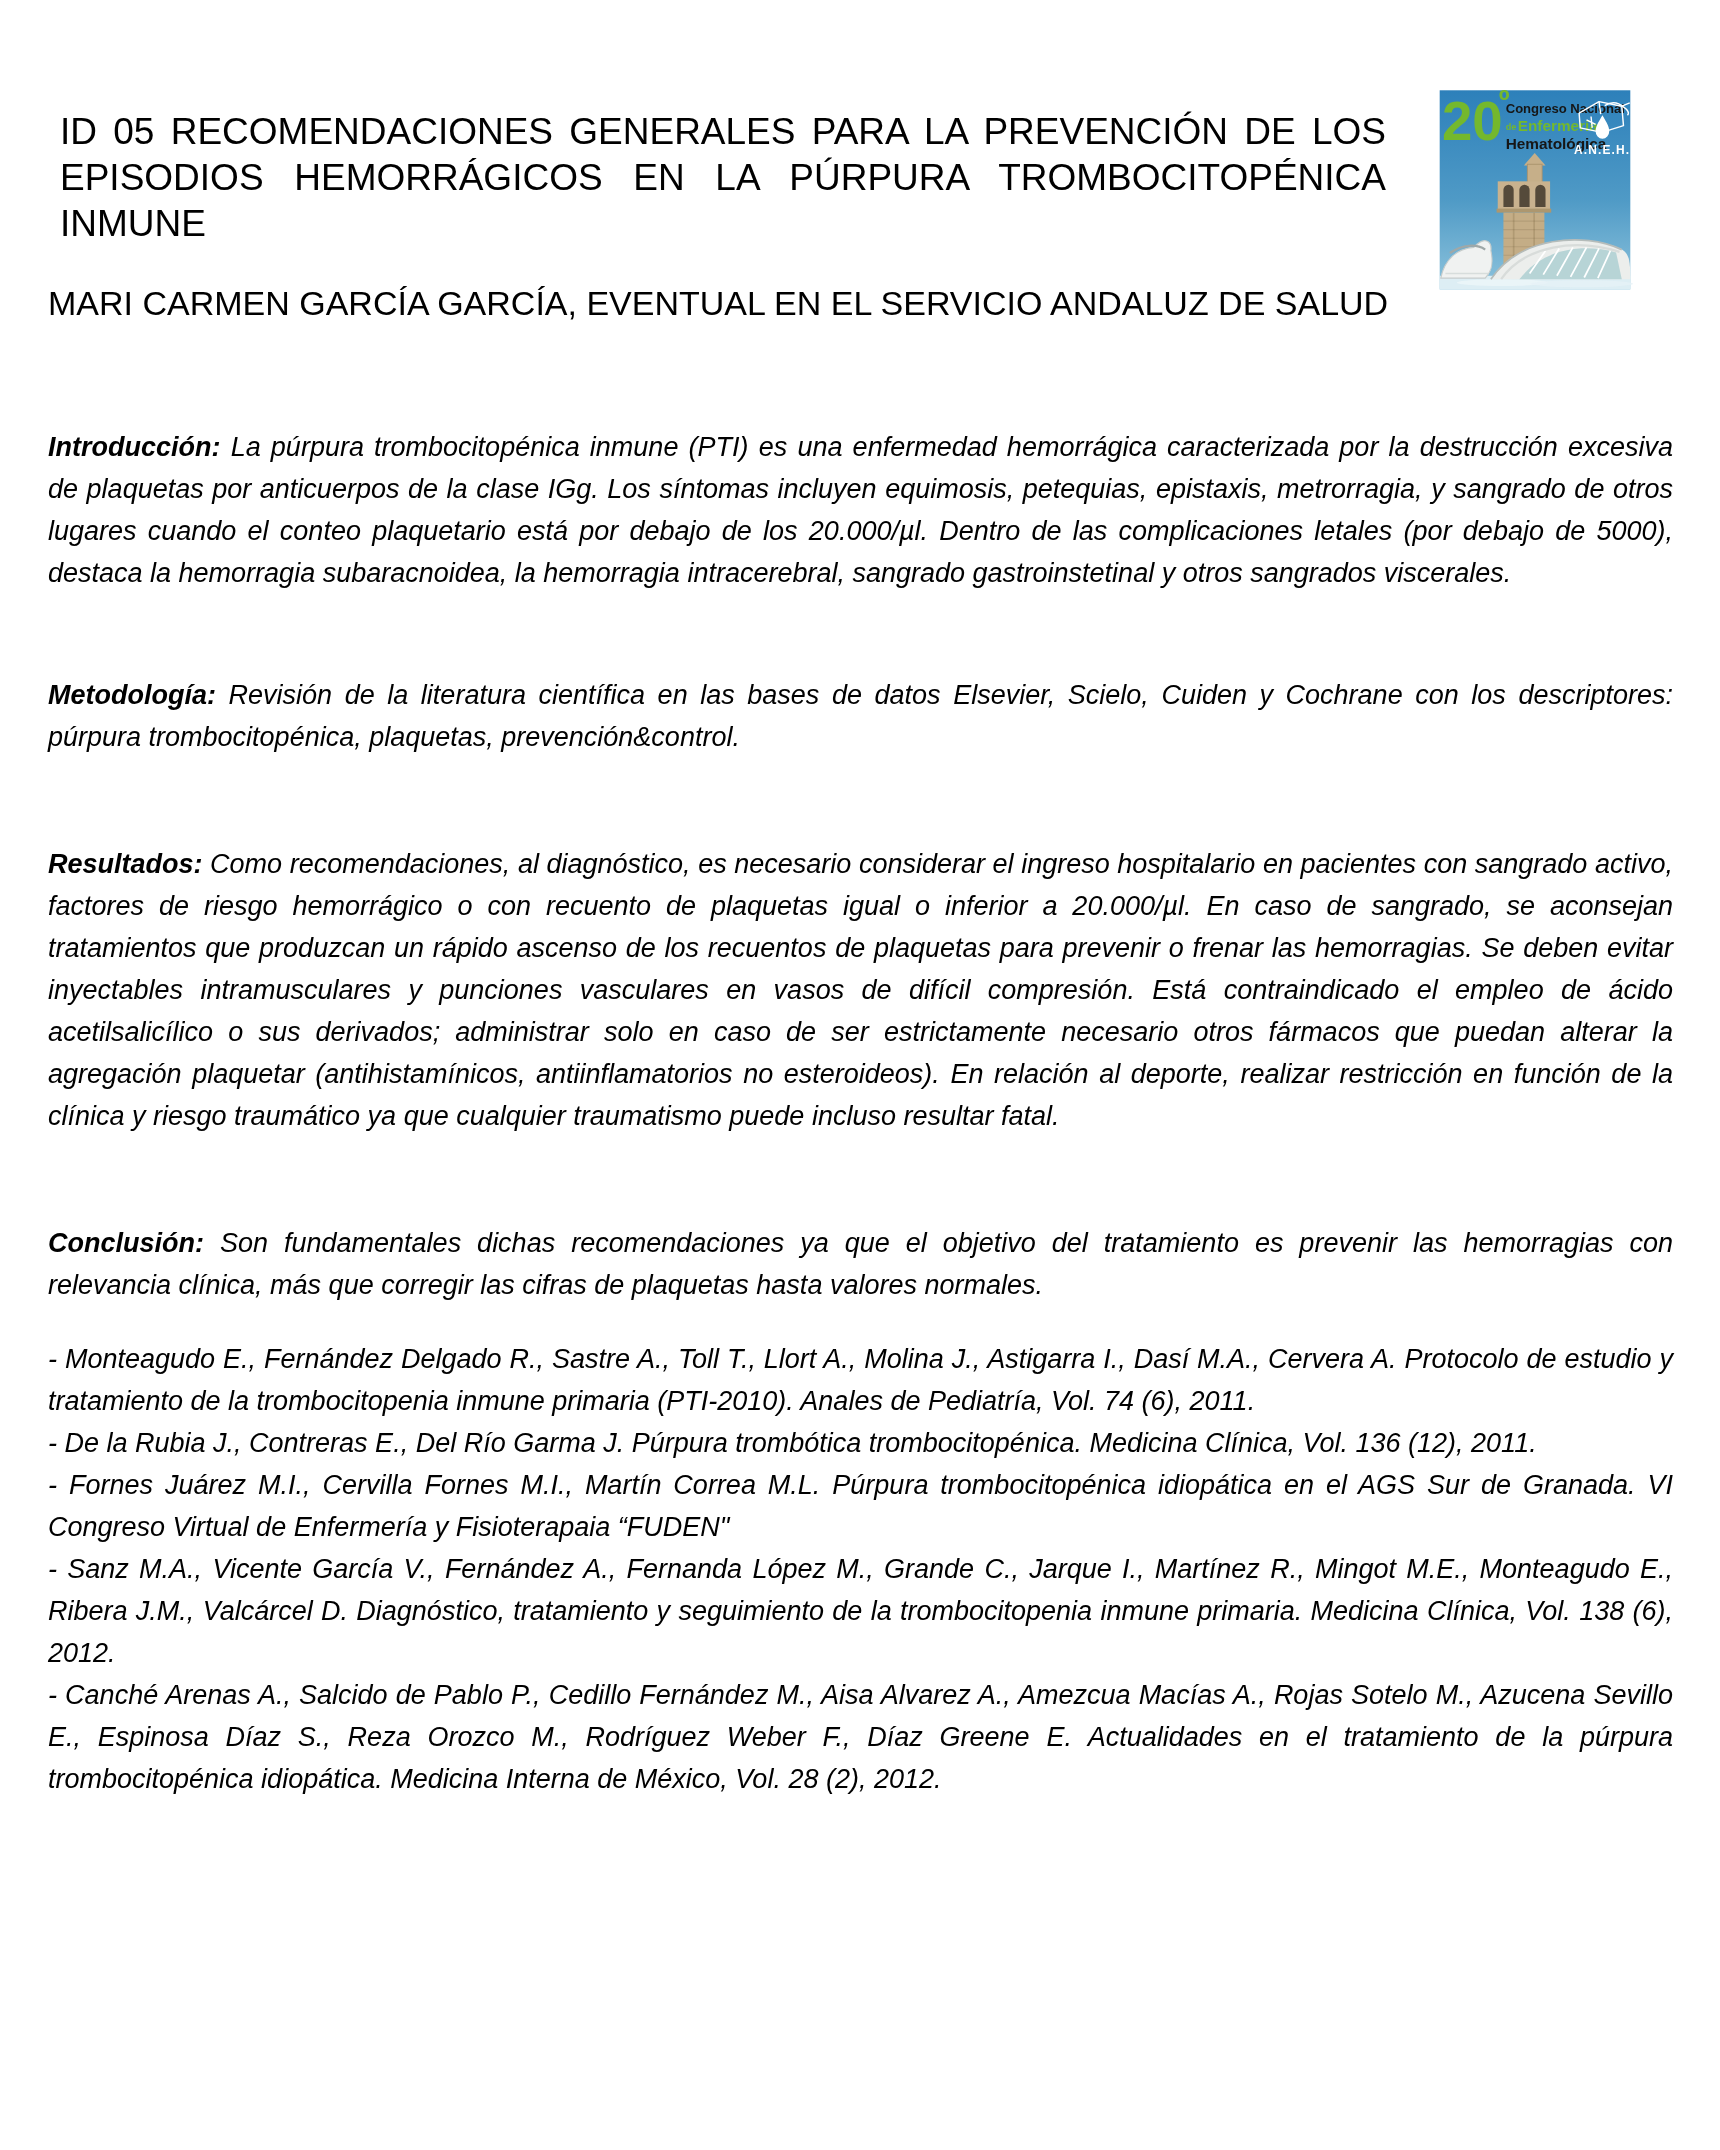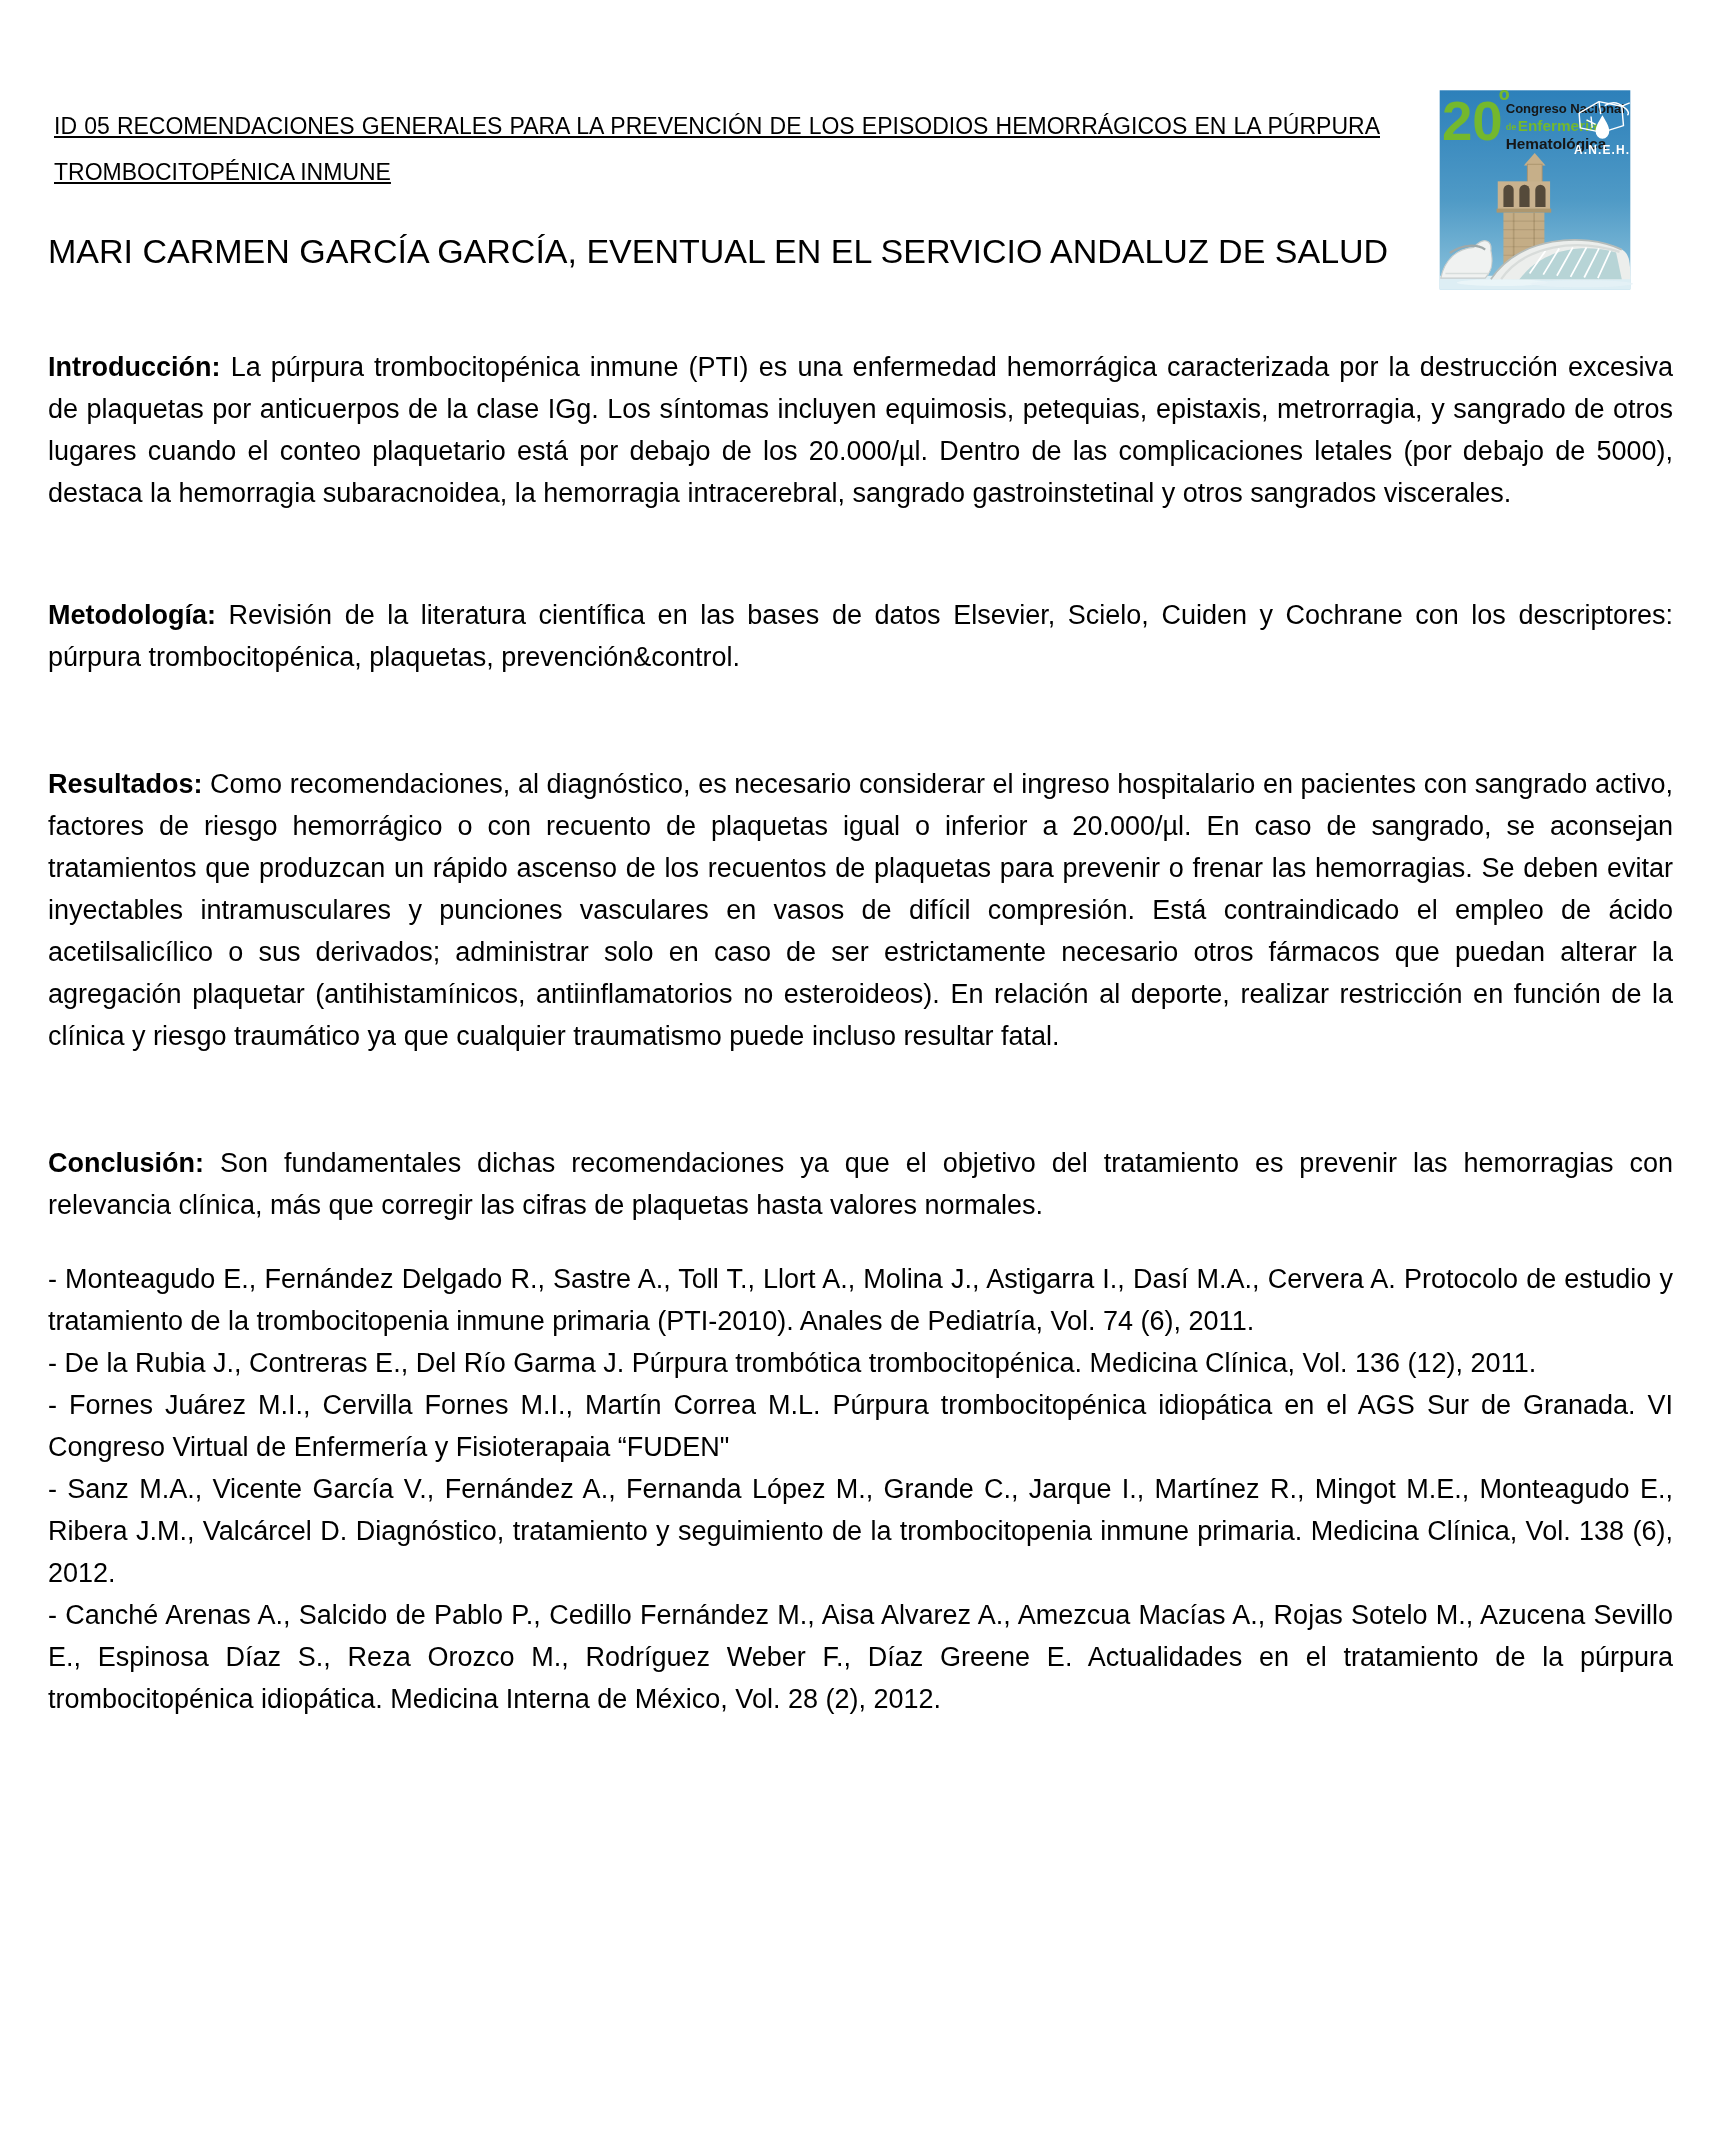--- a/index.html
+++ b/index.html
@@ -5,30 +5,30 @@
   html, body { margin: 0; padding: 0; background: #ffffff; }
   body {
     width: 1721px; height: 2151px; overflow: hidden;
     font-family: "Liberation Sans", sans-serif; color: #000;
   }
   .page {
     position: relative; width: 1721px; height: 2151px;
     padding: 97px 48px 0 48px; box-sizing: border-box; background: #fff;
   }
   .title {
-    width: 1326px; margin: 6px; font-size: 23px; font-weight: 400;
-    line-height: 46px; text-align: justify; letter-spacing: 0; text-decoration: underline;
+    width: 1326px; margin: 12px; font-size: 37px; font-weight: 400;
+    line-height: 46px; text-align: justify; letter-spacing: 0;
   }
   .author {
     margin: 35px 0 0 0; font-size: 34px; line-height: 42px; font-weight: 400;
   }
   .logo-box {
     position: absolute; left: 1434px; top: 80px; width: 202px; height: 222px;
   }
-  main { margin-top: 74px; }
+  main { margin-top: 102px; font-style: italic; }
   .para {
     margin: 0 0 80px 0; font-size: 27px; line-height: 42px;
     text-align: justify; text-justify: inter-word;
   }
   .para strong { font-weight: 700; }
   .para.objetivo { line-height: 63px; margin-bottom: 43px; }
   .para.metodologia { margin-bottom: 85px; }
   .para.resultados { margin-bottom: 85px; }
   .para.conclusion { margin-bottom: 32px; }
   .bib-header { margin: 0; font-size: 27px; line-height: 42px; font-weight: 700; }

